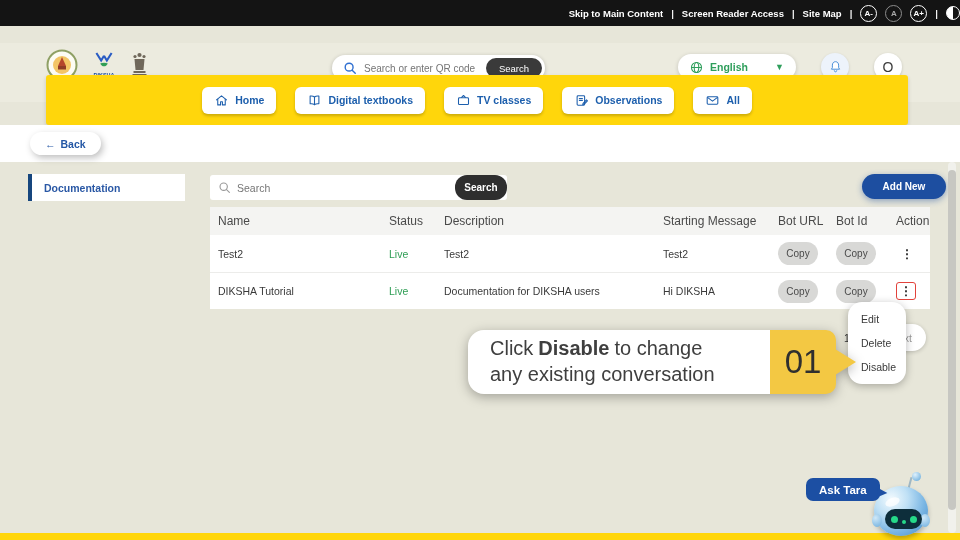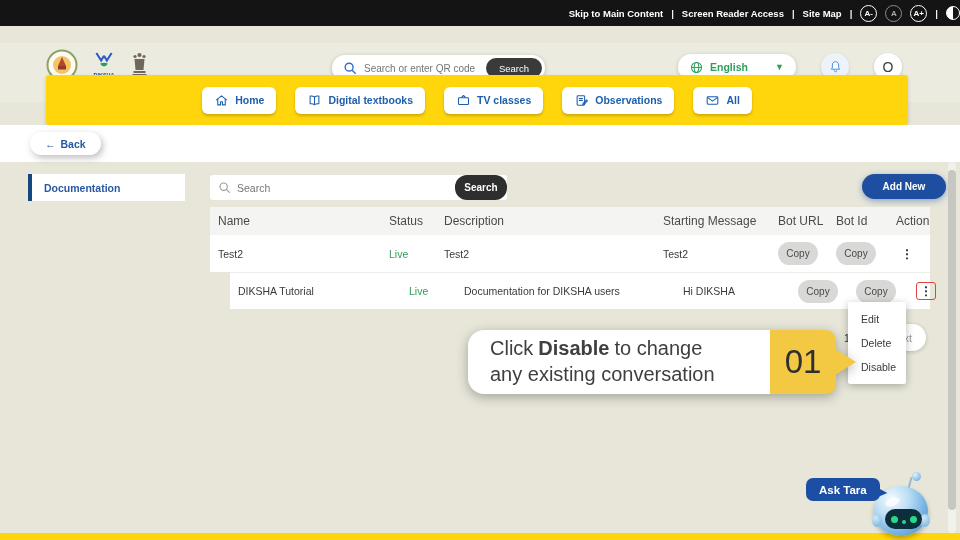--- a/index.html
+++ b/index.html
@@ -63,38 +63,38 @@
     border-radius:12px; color:#fff; font-size:10px; font-weight:bold; display:flex; align-items:center; justify-content:center; }
   .addnew-btn { position:absolute; left:862px; top:174px; width:84px; height:25px; background:#1d4ea0;
     border-radius:12.5px; color:#fff; font-size:10px; font-weight:bold; display:flex; align-items:center;
     justify-content:center; box-shadow:0 2px 6px rgba(29,78,160,.45); }
 
   
   .table { position:absolute; left:210px; top:207px; width:720px; }
   .trow { display:grid; grid-template-columns:171px 55px 219px 115px 58px 60px 42px; align-items:center; }
   .thead { height:28px; background:#f4f4f2; color:#4a4a4a; font-size:12px; }
   .tbody-row { height:37px; background:#fff; color:#3a3a3a; font-size:10.5px; }
-  .tbody-row + .tbody-row { border-top:1px solid #ececea;margin-left:20px; }
+  .tbody-row + .tbody-row { border-top:1px solid #ececea; }
   .cell { padding-left:8px; overflow:hidden; white-space:nowrap; }
   .cell.action { text-align:right; padding-right:24px; }
   .status-live { color:#2f9e55; }
   .copy-btn { width:40px; height:23px; background:#d8d8d6; border-radius:11.5px; color:#4a4a4a;
     font-size:10px; display:flex; align-items:center; justify-content:center; }
   .kebab-cell { display:flex; justify-content:flex-end; padding-right:14px; }
   .kebab { font-size:12px; font-weight:bold; color:#222; line-height:16px; padding:0 3px; }
   .red-box { border:1.5px solid #e2423b; border-radius:3px; display:flex; align-items:center; justify-content:center; }
 
   
   .page-num { position:absolute; left:844px; top:332px; font-size:10.5px; color:#333; z-index:1; }
   .next-btn { position:absolute; left:876px; top:324px; width:50px; height:27px; background:#fff;
     border-radius:13.5px; box-shadow:0 1px 4px rgba(0,0,0,.2); color:#9a9a9a; font-size:10.5px;
     display:flex; align-items:center; justify-content:center; z-index:1; }
 
   
-  .action-menu { position:absolute; left:848px; top:302px; width:58px; background:#fff; border-radius:2px;
+  .action-menu { position:absolute; left:848px; top:302px; width:58px; background:#fff; border-radius:14px;
     box-shadow:0 2px 8px rgba(0,0,0,.28); padding:5px 0; z-index:5; }
   .menu-item { height:24px; line-height:24px; padding-left:13px; font-size:10.5px; color:#3a3a3a; }
 
   
   .callout { position:absolute; left:468px; top:330px; display:flex; z-index:6;
     filter:drop-shadow(0 3px 6px rgba(0,0,0,.3)); }
   .co-text { background:#fff; border-radius:16px 0 0 16px; padding:5px 18px 7px 22px;
     font-size:20px; color:#3f3f3f; line-height:26px; width:302px; }
   .co-seg + .co-seg { margin-left:5px; }
   .co-bold { font-weight:bold; }

